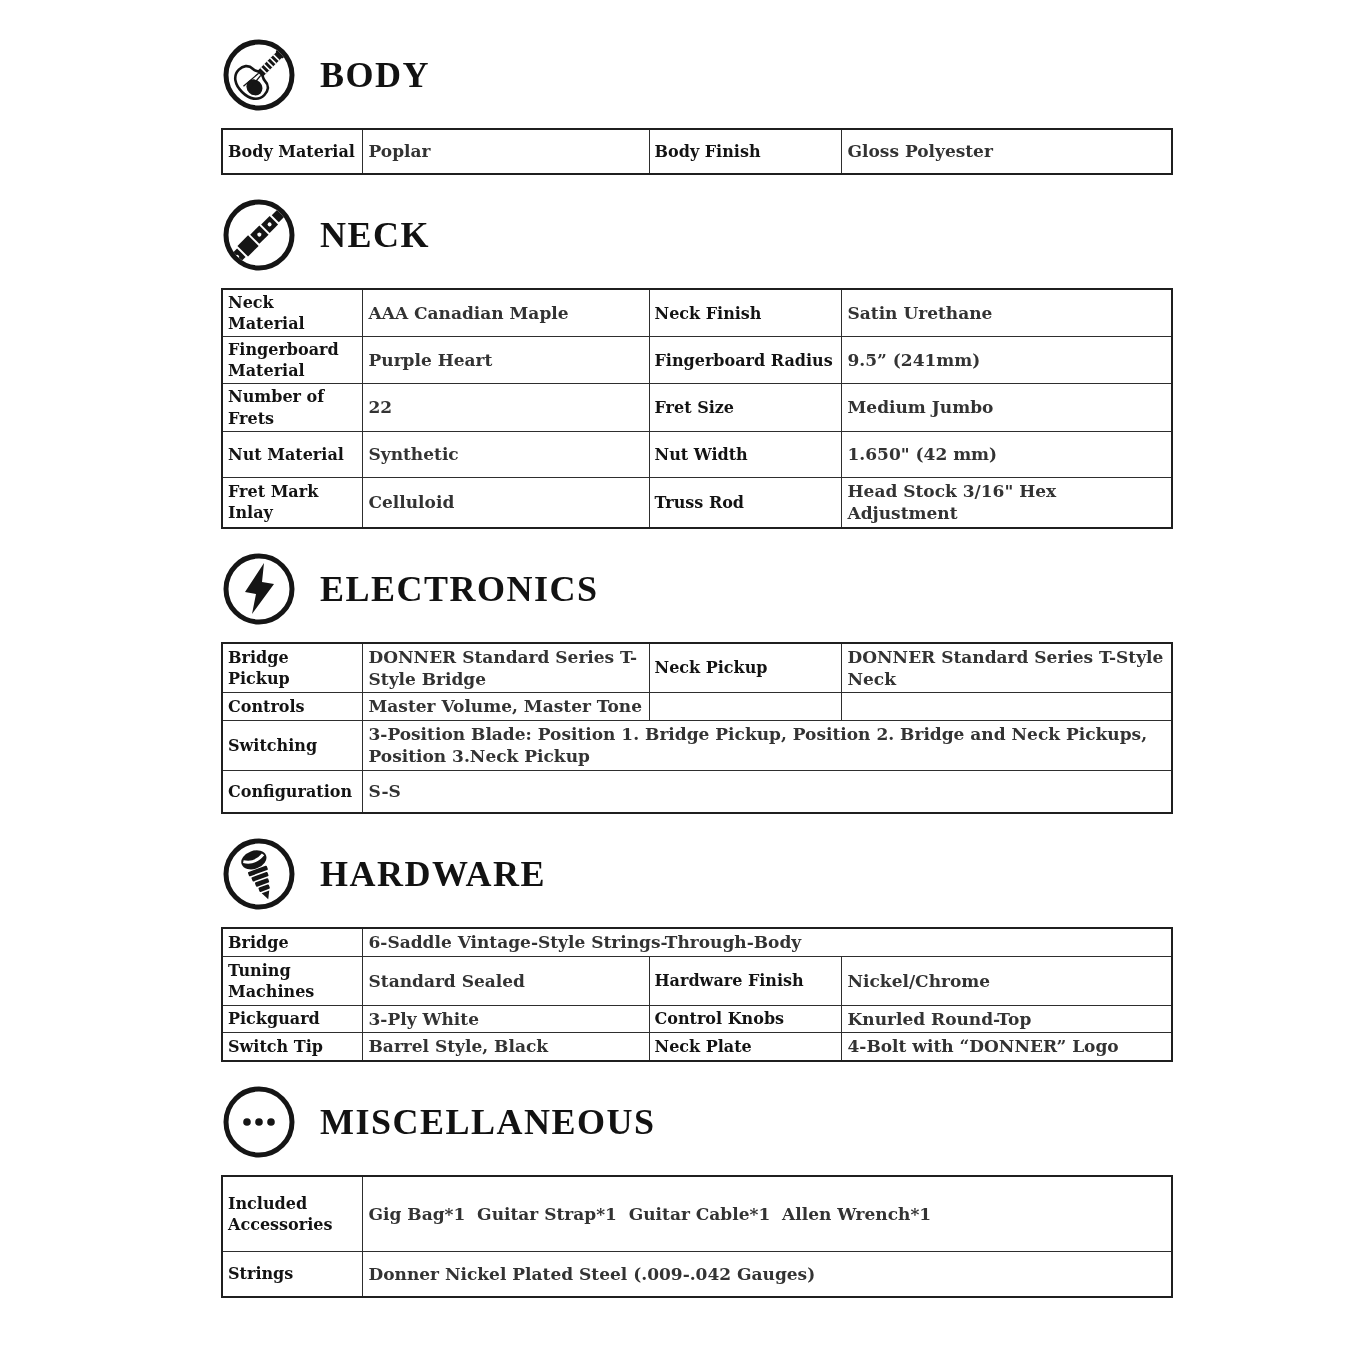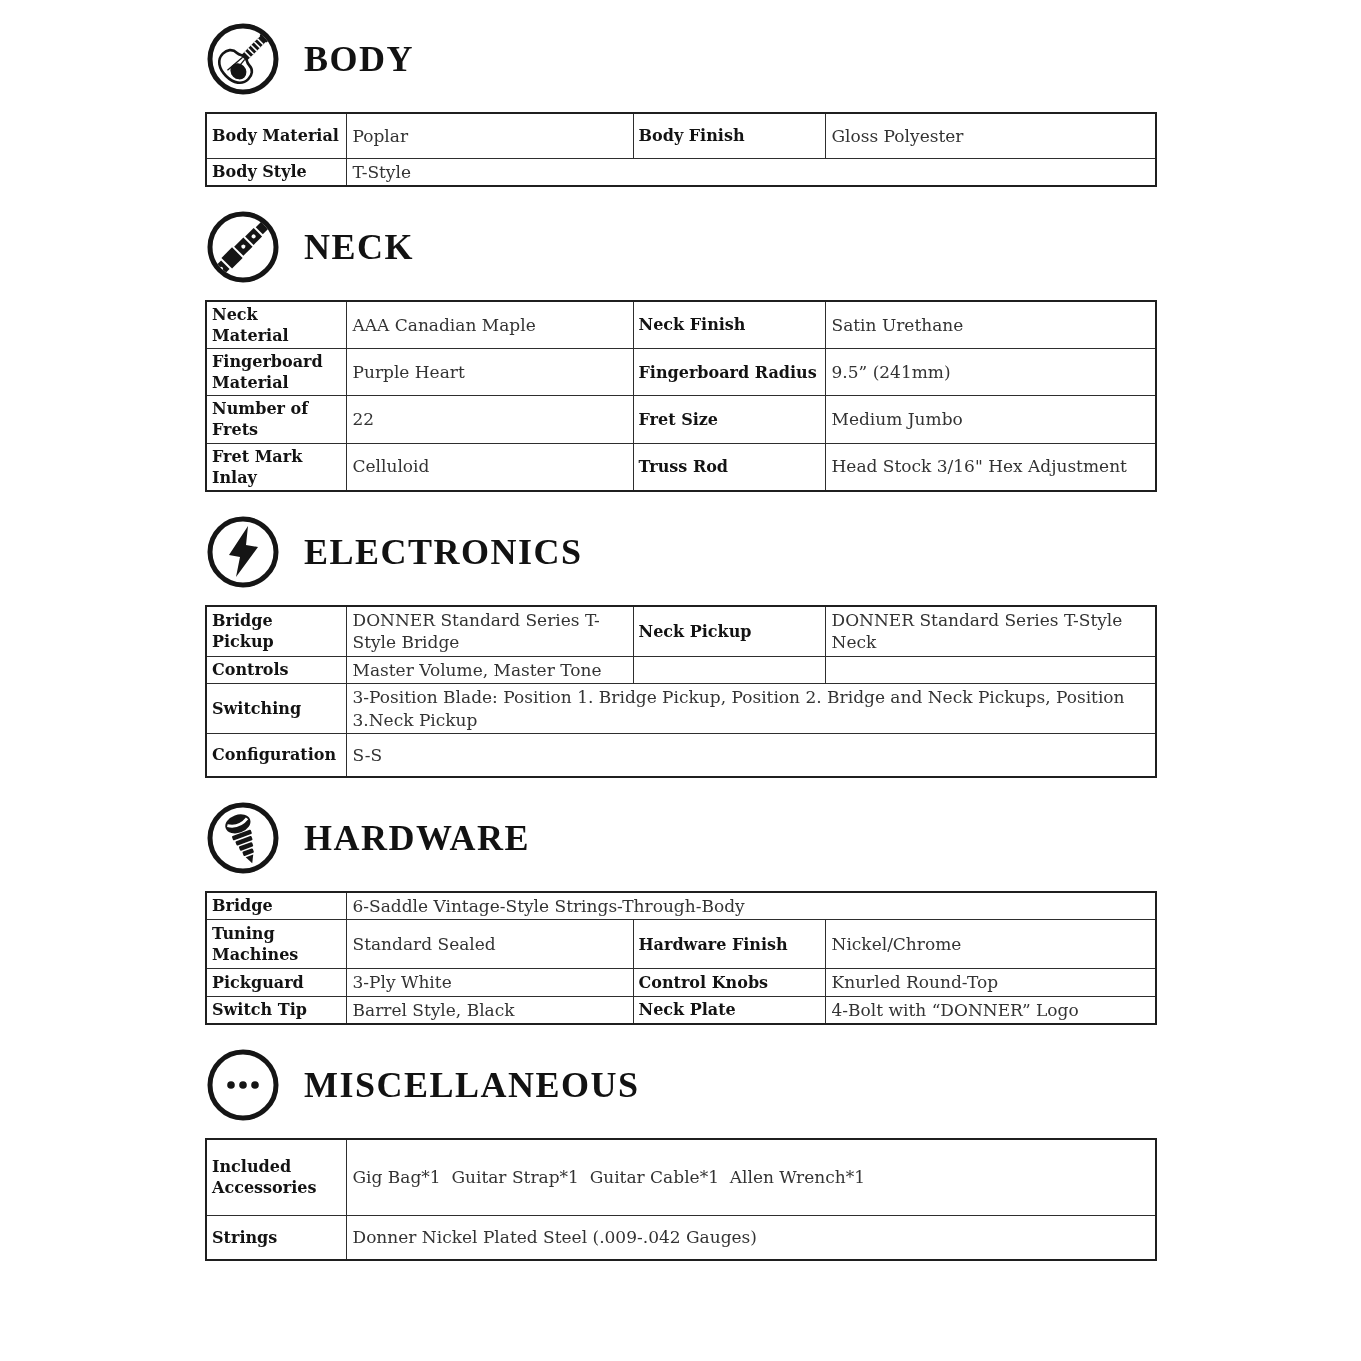--- a/index.html
+++ b/index.html
@@ -1,31 +1,31 @@
 <!DOCTYPE html>
 <html><head>
 <meta charset="utf-8">
 <style>
   html,body{margin:0;padding:0;background:#fff;}
   body{width:1361px;height:1361px;font-family:"DejaVu Serif",serif;color:#2e2e2e;}
   #content{padding:20px 0 0 205px;}
-  section{margin:0;}
+  section{margin:16px;}
   .sec-head{display:flex;align-items:center;gap:23px;height:78px;margin-bottom:14px;}
   .icon{width:76px;height:76px;flex:0 0 76px;}
   .icon svg{display:block;}
   h2.sec-title{font-family:"Liberation Serif",serif;font-size:36px;font-weight:bold;
                letter-spacing:1.5px;color:#121212;margin:0;}
   table.spec{border-collapse:collapse;width:950px;table-layout:fixed;margin:0 0 21px 0;
              border:2px solid #1f1f1f;}
   table.spec.sec-neck{width:931px;}
   .spec th,.spec td{border:1px solid #2e2e2e;vertical-align:middle;padding:2px 6px;
                     line-height:1.32;font-size:17px;white-space:pre-wrap;
                     overflow:hidden;word-wrap:break-word;}
   .spec th{text-align:left;font-weight:bold;color:#131313;font-size:16px;padding-left:5px;}
-  .spec td{color:#333;}
+  .spec td{color:#333;font-weight:bold;}
   
   .sec-body tr:nth-child(1){height:45px}.sec-body tr:nth-child(2){height:27px}
   .sec-neck tr{height:46px}
   .sec-electronics tr:nth-child(1){height:36px}.sec-electronics tr:nth-child(2){height:25px}
   .sec-electronics tr:nth-child(3){height:50px}.sec-electronics tr:nth-child(4){height:43px}
   .sec-hardware tr:nth-child(1){height:26px}.sec-hardware tr:nth-child(2){height:49px}
   .sec-hardware tr:nth-child(3){height:26px}.sec-hardware tr:nth-child(4){height:28px}
   .sec-miscellaneous tr:nth-child(1){height:76px}.sec-miscellaneous tr:nth-child(2){height:45px}
 </style>
 </head>
@@ -68,24 +68,20 @@
           <col style="width: 192px;">
           <col style="width: 331px;">
         </colgroup>
         <tbody>
           <tr>
             <th>Body Material</th>
             <td>Poplar</td>
             <th>Body Finish</th>
             <td>Gloss Polyester</td>
           </tr>
-          <tr>
-            <th>Body Style</th>
-            <td colspan="3">T-Style</td>
-          </tr>
         </tbody>
       </table>
     </section>
     <section>
       <div class="sec-head">
         <span class="icon">
           <svg width="76" height="76" viewBox="0 0 76 76">
             <defs>
               <clipPath id="cpB">
                 <circle cx="38" cy="38" r="30.5"></circle>
@@ -126,20 +122,26 @@
             <th>Fingerboard Radius</th>
             <td>9.5” (241mm)</td>
           </tr>
           <tr>
             <th>Number of Frets</th>
             <td>22</td>
             <th>Fret Size</th>
             <td>Medium Jumbo</td>
           </tr>
           <tr>
+            <th>Nut Material</th>
+            <td>Synthetic</td>
+            <th>Nut Width</th>
+            <td>1.650" (42 mm)</td>
+          </tr>
+          <tr>
             <th>Fret Mark Inlay</th>
             <td>Celluloid</td>
             <th>Truss Rod</th>
             <td>Head Stock 3/16" Hex Adjustment</td>
           </tr>
         </tbody>
       </table>
     </section>
     <section>
       <div class="sec-head">

